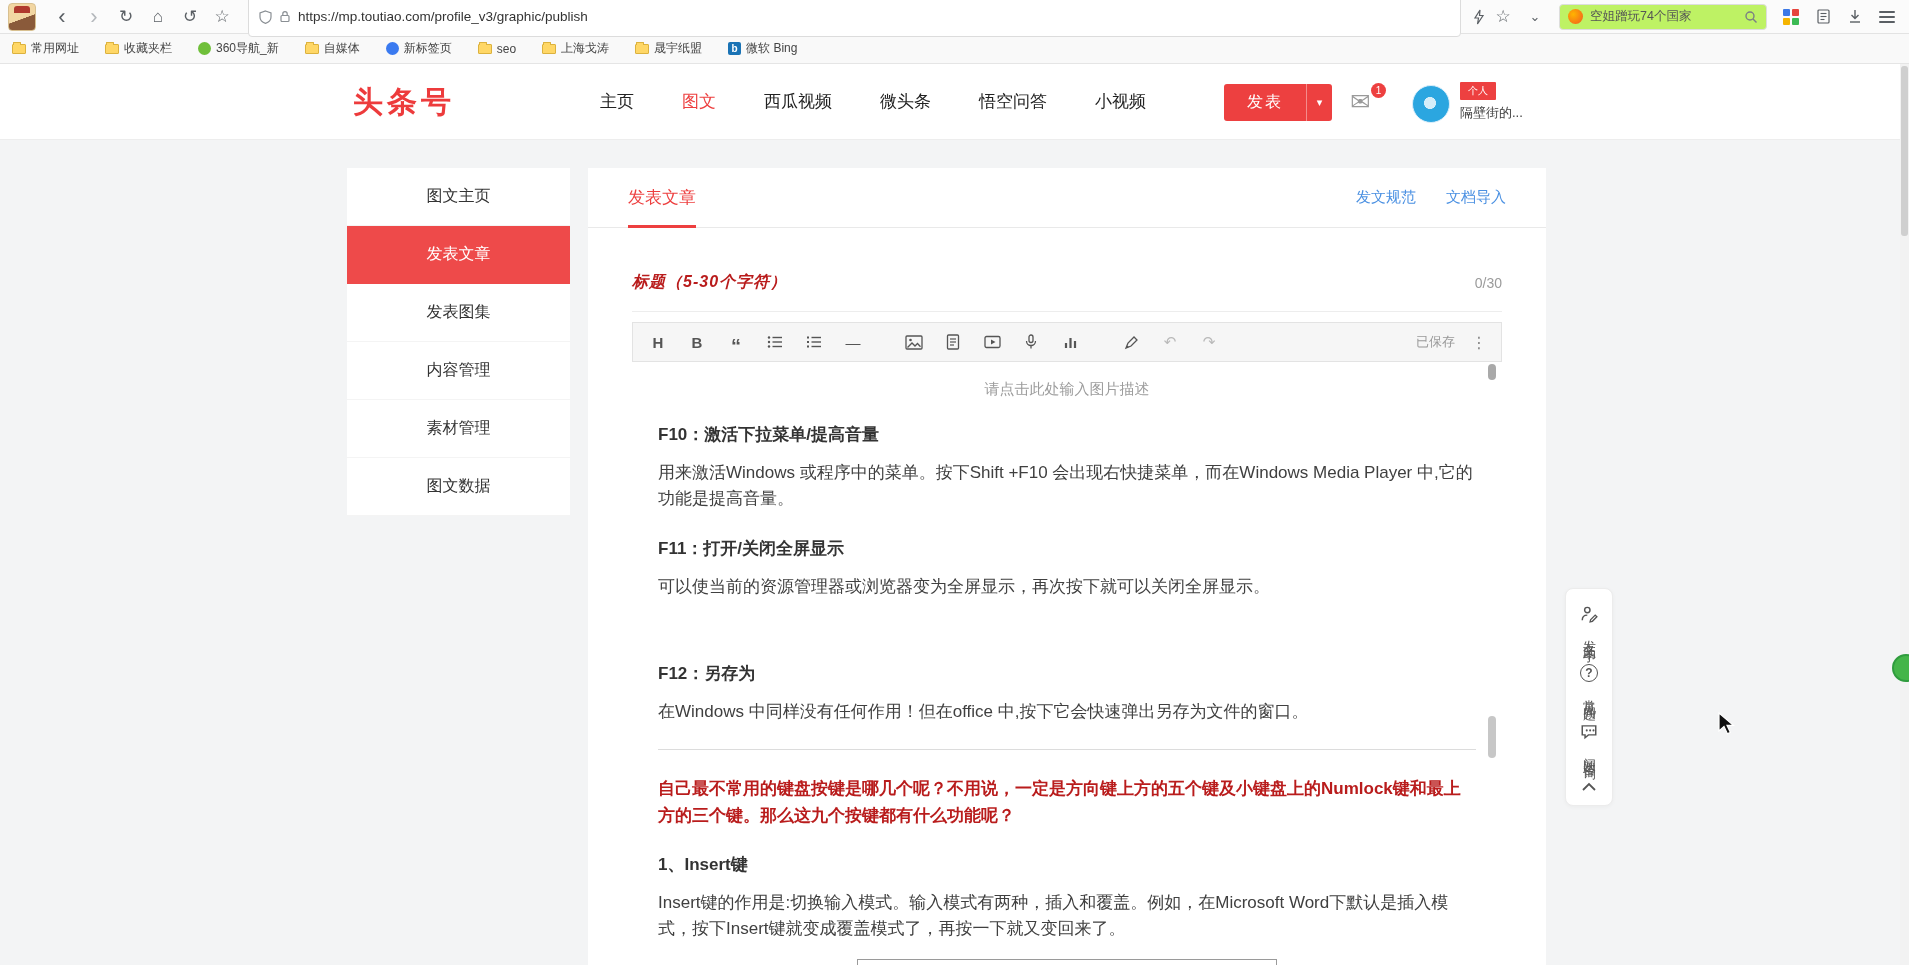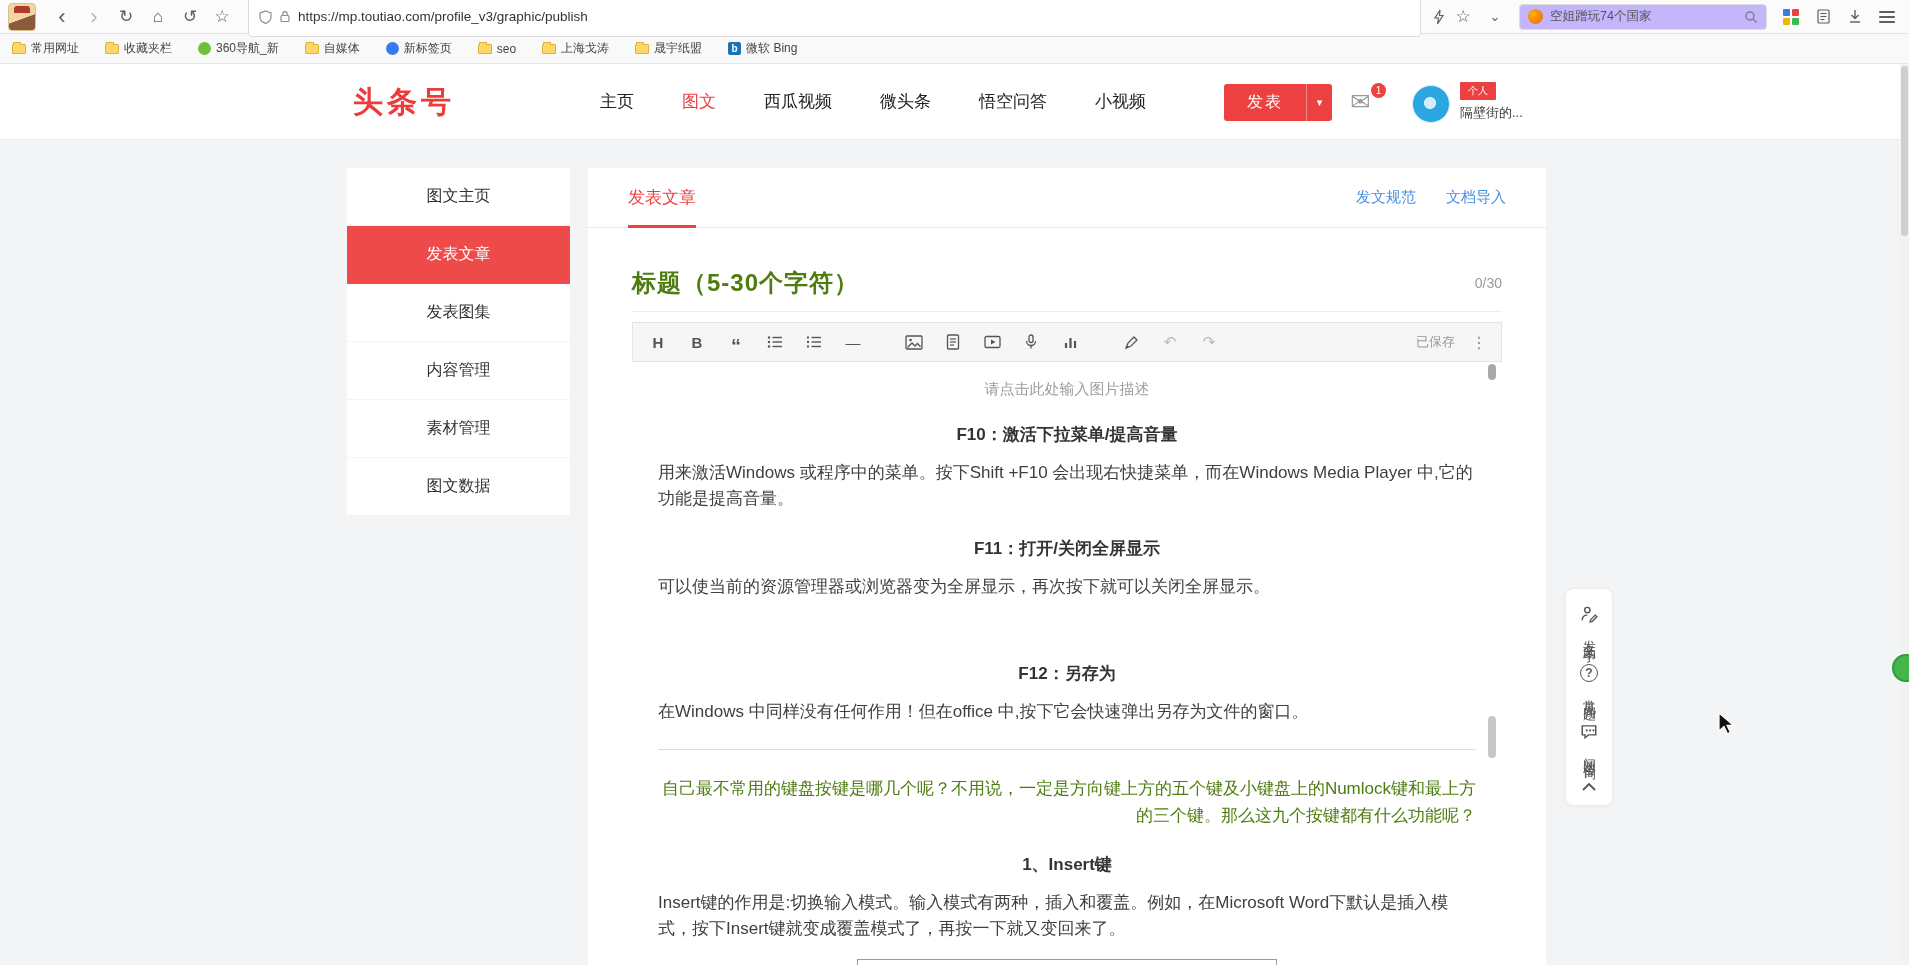--- a/index.html
+++ b/index.html
@@ -11,21 +11,21 @@
             border-bottom:1px solid #e3e3e3; display:flex; align-items:center; gap:4px; padding:0 8px; z-index:20; }
   .profile-avatar { width:28px; height:28px; border-radius:4px; margin-right:8px;
             background:linear-gradient(160deg,#f2d6a2 55%,#8a5a3a 56%); border:1px solid #d8c090; position:relative; }
   .profile-avatar::after{ content:""; position:absolute; top:2px; left:5px; width:16px; height:7px; background:#b03a2e; border-radius:3px 3px 0 0;}
   .icon-btn { width:28px; height:28px; display:flex; align-items:center; justify-content:center;
               color:#5a5f64; font-size:17px; border-radius:4px; cursor:default; }
   .icon-btn.dim { color:#b4b8bc; }
   .addressbar { flex:1; height:41px; background:#fff; border:1px solid #dcdcdc; border-radius:4px;
                 display:flex; align-items:center; gap:7px; padding:0 10px; margin:0 8px; min-width:300px; }
   .url-text { font-size:13.5px; color:#333; white-space:nowrap; overflow:hidden; }
-  .hotbox { width:248px; height:26px; border:1px solid #ddd; border-radius:4px; background:#c4b5fd;
+  .hotbox { width:208px; height:26px; border:1px solid #ddd; border-radius:4px; background:#bef264;
             display:flex; align-items:center; gap:7px; padding:0 8px; margin:0 6px; }
   .hotlogo { width:15px; height:15px; border-radius:50%;
              background:radial-gradient(circle at 35% 35%, #ffb400, #f25a1f); flex:none; }
   .hotword { font-size:12.5px; color:#555; white-space:nowrap; overflow:hidden; flex:1; }
   .grid-icon { width:16px; height:16px; display:grid; grid-template-columns:7px 7px; grid-gap:2px; }
   .grid-icon i { width:7px; height:7px; border-radius:1px; }
   .grid-icon i:nth-child(1){background:#3c79e6}.grid-icon i:nth-child(2){background:#e6443c}
   .grid-icon i:nth-child(3){background:#f5b400}.grid-icon i:nth-child(4){background:#3cba54}
   .menu-lines { width:16px; height:12px; display:flex; flex-direction:column; justify-content:space-between; }
   .menu-lines i { height:2px; background:#5a5f64; border-radius:1px; }
@@ -76,38 +76,38 @@
 
   .card { position:absolute; left:588px; top:28px; width:958px; height:900px; background:#fff; }
   .tabs-row { height:60px; border-bottom:1px solid #e9e9e9; display:flex; align-items:center;
               justify-content:space-between; padding:0 40px; }
   .tab-active { color:#ed3f3f; font-size:17px; height:60px; display:flex; align-items:center;
                 border-bottom:3px solid #ed3f3f; padding-top:2px; }
   .tab-links { display:flex; gap:30px; font-size:15px; color:#4a90e2; }
   .inner { margin:0 44px; }
   .title-row { margin-top:26px; height:58px; border-bottom:1px solid #ededed; display:flex;
                align-items:center; justify-content:space-between; }
-  .title-ph { font-size:24px; font-weight:bold; color:#4d7c0f; letter-spacing:1px; }
+  .title-ph { font-size:16px; font-weight:bold; color:#b91c1c; letter-spacing:1px;font-style:italic; }
   .counter { font-size:14px; color:#9b9b9b; }
 
   .toolbar { margin-top:10px; height:40px; background:#f6f6f6; border:1px solid #e3e3e3; display:flex;
              align-items:center; padding:0 14px; gap:17px; color:#555; }
   .tb-btn { width:22px; height:22px; display:flex; align-items:center; justify-content:center; font-size:15px; cursor:pointer; }
   .tb-btn.bold { font-weight:bold; }
   .tb-btn.quote { font-size:20px; line-height:10px; padding-top:8px; font-weight:bold; }
   .tb-btn.dim { color:#b9b9b9; }
   .gap-l { margin-left:22px; }
   .toolbar-right { margin-left:auto; display:flex; align-items:center; gap:16px; color:#999; font-size:13px; }
   .tb-dots { font-size:16px; color:#888; }
 
   .editor { position:relative; height:604px; padding:18px 26px 0; overflow:hidden; }
   .ed-caption { text-align:center; font-size:15px; color:#9c9c9c; margin-bottom:18px; }
-  .ed-h { font-size:17px; font-weight:bold; color:#333; margin:24px 0 14px;text-align:center; }
+  .ed-h { font-size:17px; font-weight:bold; color:#333; margin:24px 0 14px; }
   .ed-p { font-size:17px; color:#404040; line-height:1.55; margin:0 0 12px; }
-  .ed-strong { font-weight:normal; color:#4d7c0f;text-align:right; }
+  .ed-strong { font-weight:bold; color:#b91c1c; }
   .gap-top { margin-top:62px; }
   .ed-hr { border:none; border-top:1px solid #dcdcdc; margin:24px 0 26px; }
   .ed-imgbox { width:420px; height:70px; border:1px solid #9a9a9a; margin:16px auto 0; background:#fff; }
 
   .ed-scroll { position:absolute; top:2px; right:6px; width:8px; bottom:2px; }
   .ed-thumb-top { position:absolute; top:0; width:8px; height:16px; background:#a9a9a9; border-radius:4px; }
   .ed-thumb { position:absolute; top:352px; width:8px; height:42px; background:#c7c7c7; border-radius:4px; }
 
   
   .float-panel { position:absolute; left:1565px; top:448px; width:48px; background:#fff; border:1px solid #ececec;

